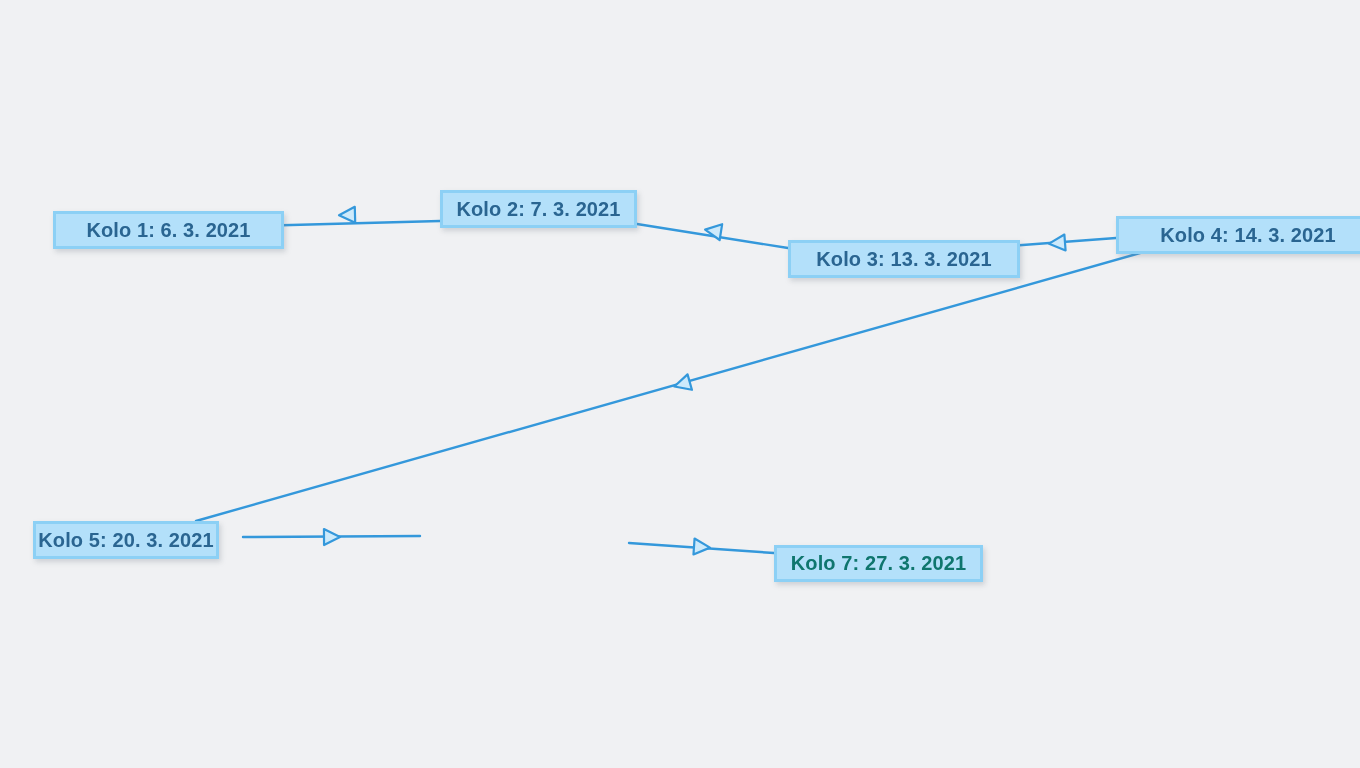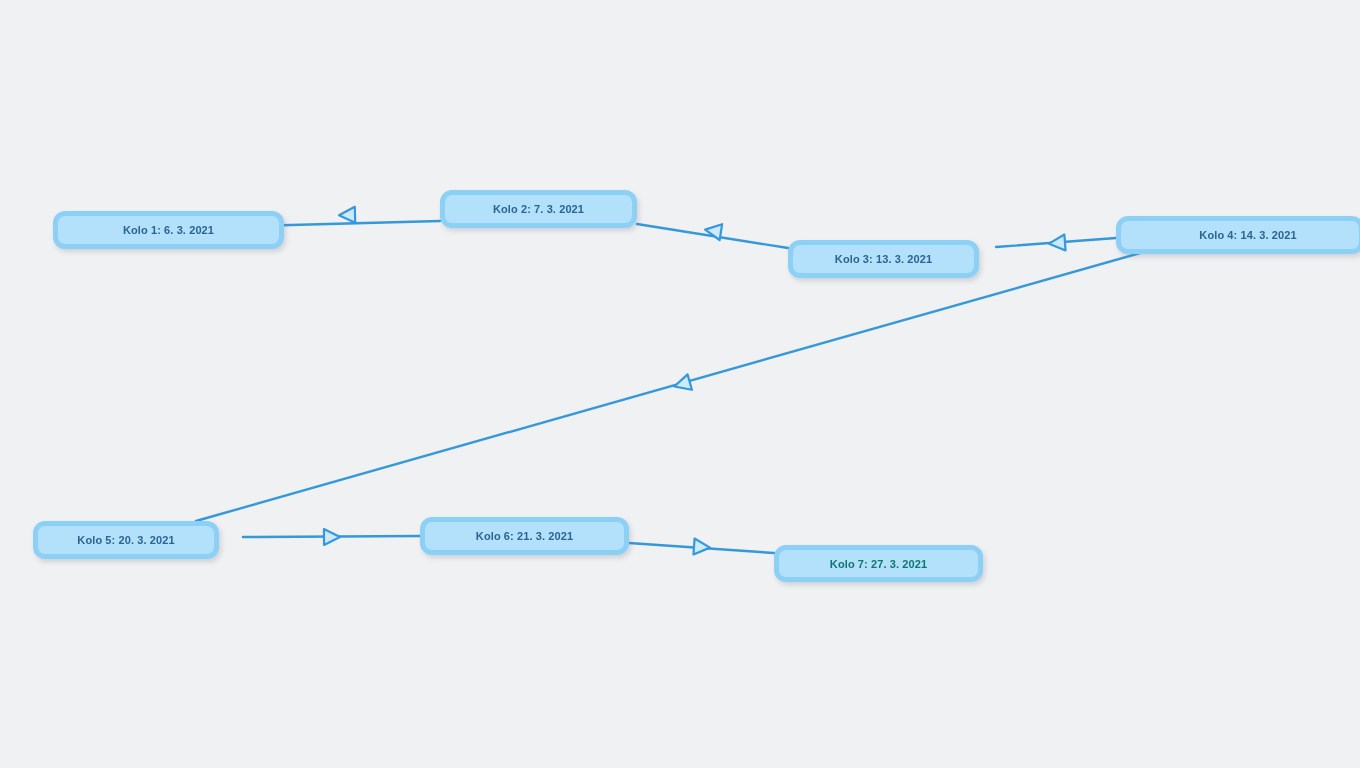--- a/index.html
+++ b/index.html
@@ -23,29 +23,29 @@
     position: absolute;
     left: 0;
     top: 0;
     width: 1360px;
     height: 768px;
   }
   .node {
     position: absolute;
     box-sizing: border-box;
     background: #b3e0fa;
-    border: 5px solid #000000;
-    border-radius: 12px;
+    border: 3px solid #000000;
+    border-radius: 0;
     box-shadow: 2px 3px 5px rgba(120,130,140,0.28);
     display: flex;
     align-items: center;
     justify-content: center;
     color: #2a6591;
     font-weight: bold;
-    font-size: 11px;
+    font-size: 20px;
     letter-spacing: 0.1px;
     white-space: nowrap;
     font-family: "Liberation Sans", sans-serif;
     z-index: 5;
   }
   .node-label {
     pointer-events: none;
   }
 </style>
 </head>
@@ -79,29 +79,26 @@
         <polygon points="9,0 -7,-8 -7,8" fill="#cdeafb" stroke="#3498db" stroke-width="2.2" stroke-linejoin="round" transform="translate(701,547) rotate(3.945186229037563)"></polygon>
       </g>
     </svg>
 
   <div class="node" style="left: 53px; top: 211px; width: 231px; height: 38px; background: rgb(179, 224, 250); border-color: rgb(140, 208, 245); color: rgb(42, 101, 145);">
     <span class="node-label">Kolo 1: 6. 3. 2021</span>
   </div>
   <div class="node" style="left: 440px; top: 190px; width: 197px; height: 38px; background: rgb(179, 224, 250); border-color: rgb(140, 208, 245); color: rgb(42, 101, 145);">
     <span class="node-label">Kolo 2: 7. 3. 2021</span>
   </div>
-  <div class="node" style="left: 788px; top: 240px; width: 191px; height: 38px; background: rgb(179, 224, 250); border-color: rgb(140, 208, 245); color: rgb(42, 101, 145);">
+  <div class="node" style="left: 788px; top: 240px; width: 232px; height: 38px; background: rgb(179, 224, 250); border-color: rgb(140, 208, 245); color: rgb(42, 101, 145);">
     <span class="node-label">Kolo 3: 13. 3. 2021</span>
   </div>
   <div class="node" style="left: 1116px; top: 216px; width: 248px; height: 38px; background: rgb(179, 224, 250); border-color: rgb(140, 208, 245); color: rgb(42, 101, 145); padding-left: 16px;">
     <span class="node-label">Kolo 4: 14. 3. 2021</span>
   </div>
   <div class="node" style="left: 33px; top: 521px; width: 186px; height: 38px; background: rgb(179, 224, 250); border-color: rgb(140, 208, 245); color: rgb(42, 101, 145);">
     <span class="node-label">Kolo 5: 20. 3. 2021</span>
   </div>
-  <div class="node" style="left: 420px; top: 517px; width: 209px; height: 38px; background: rgb(179, 224, 250); border-color: rgb(140, 208, 245); color: rgb(42, 101, 145);">
-    <span class="node-label">Kolo 6: 21. 3. 2021</span>
-  </div>
   <div class="node" style="left: 774px; top: 545px; width: 209px; height: 37px; background: rgb(179, 224, 250); border-color: rgb(140, 208, 245); color: #0f766e;">
     <span class="node-label">Kolo 7: 27. 3. 2021</span>
   </div>
 
 </div>
 
 </body></html>

